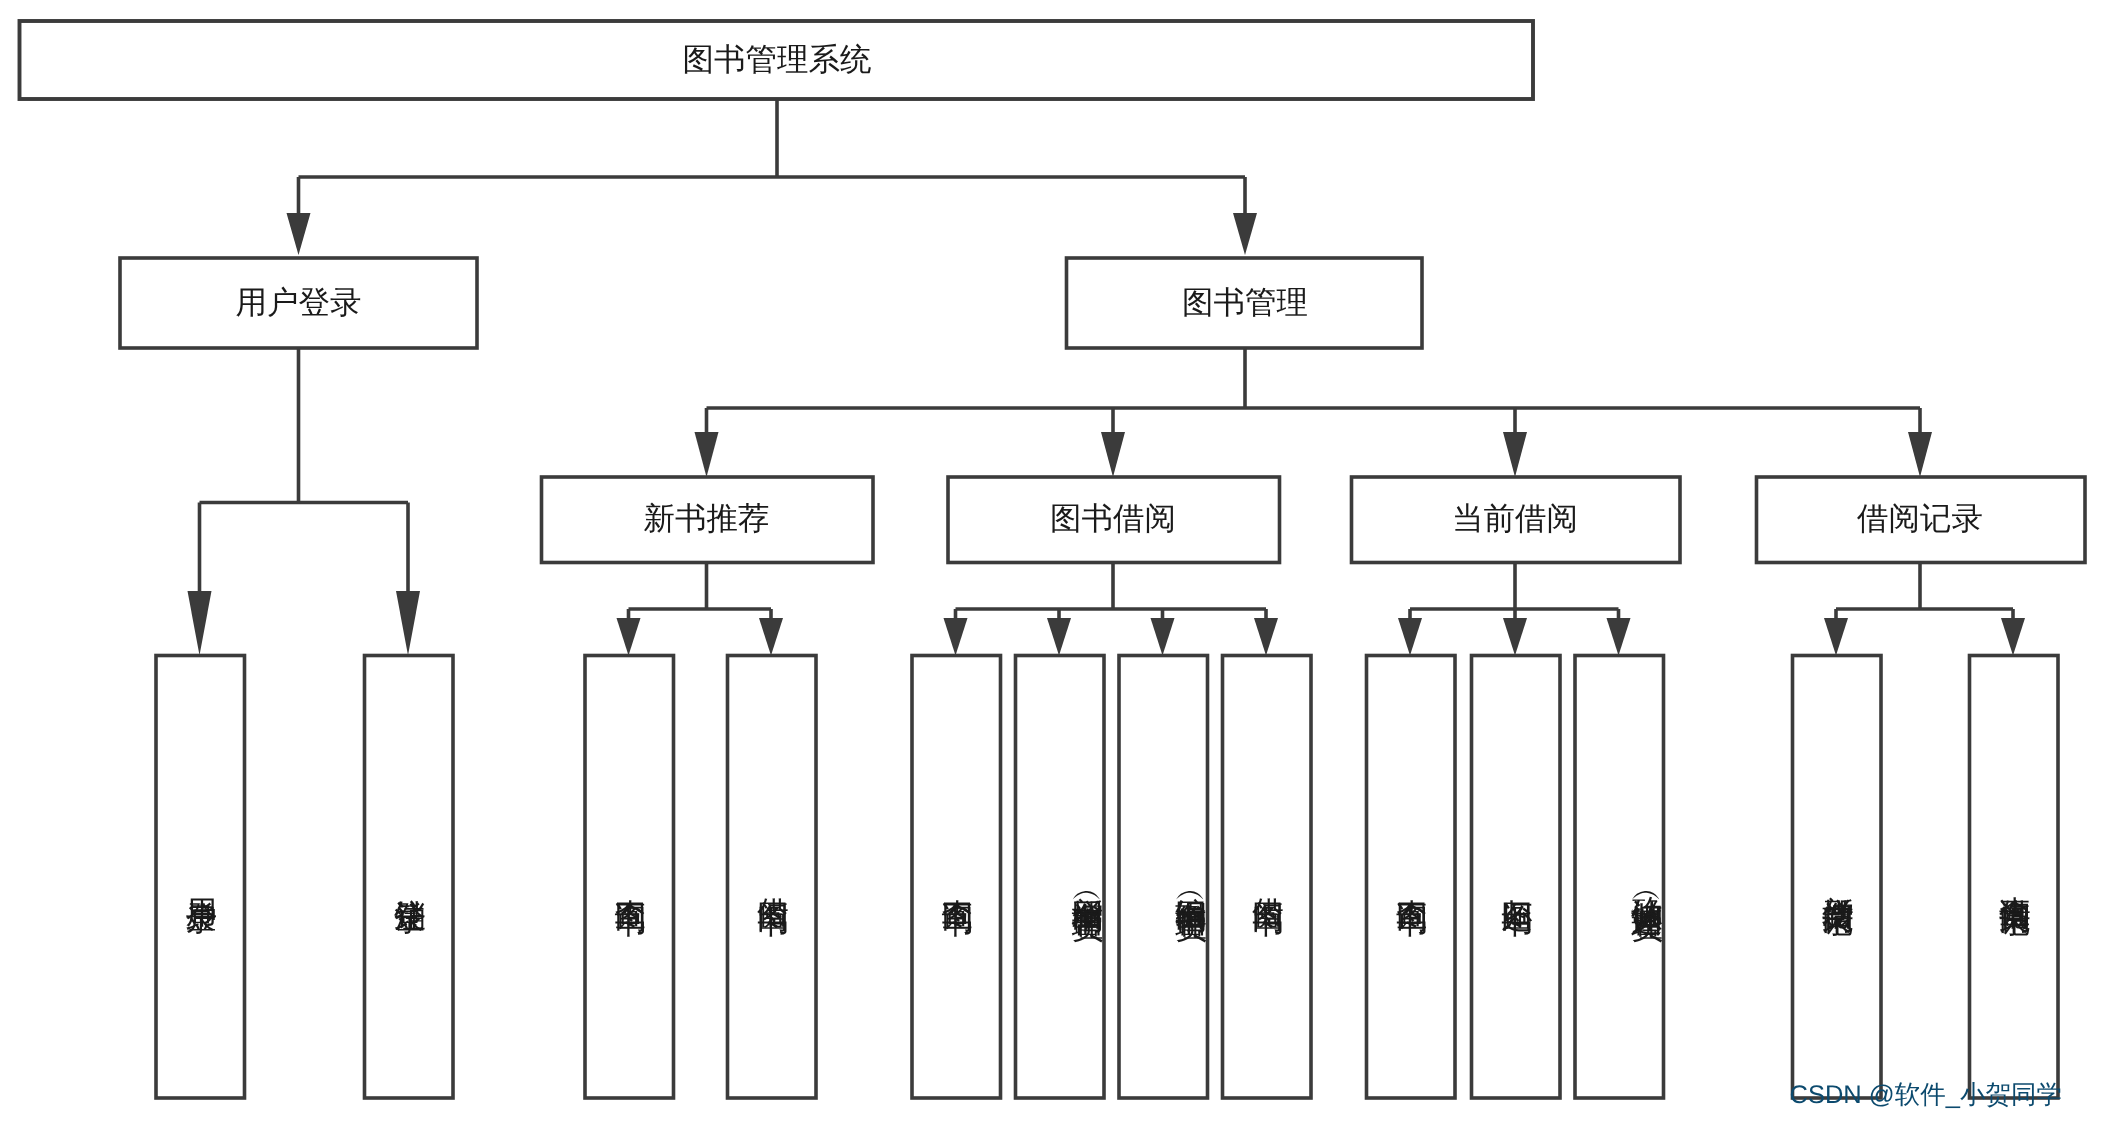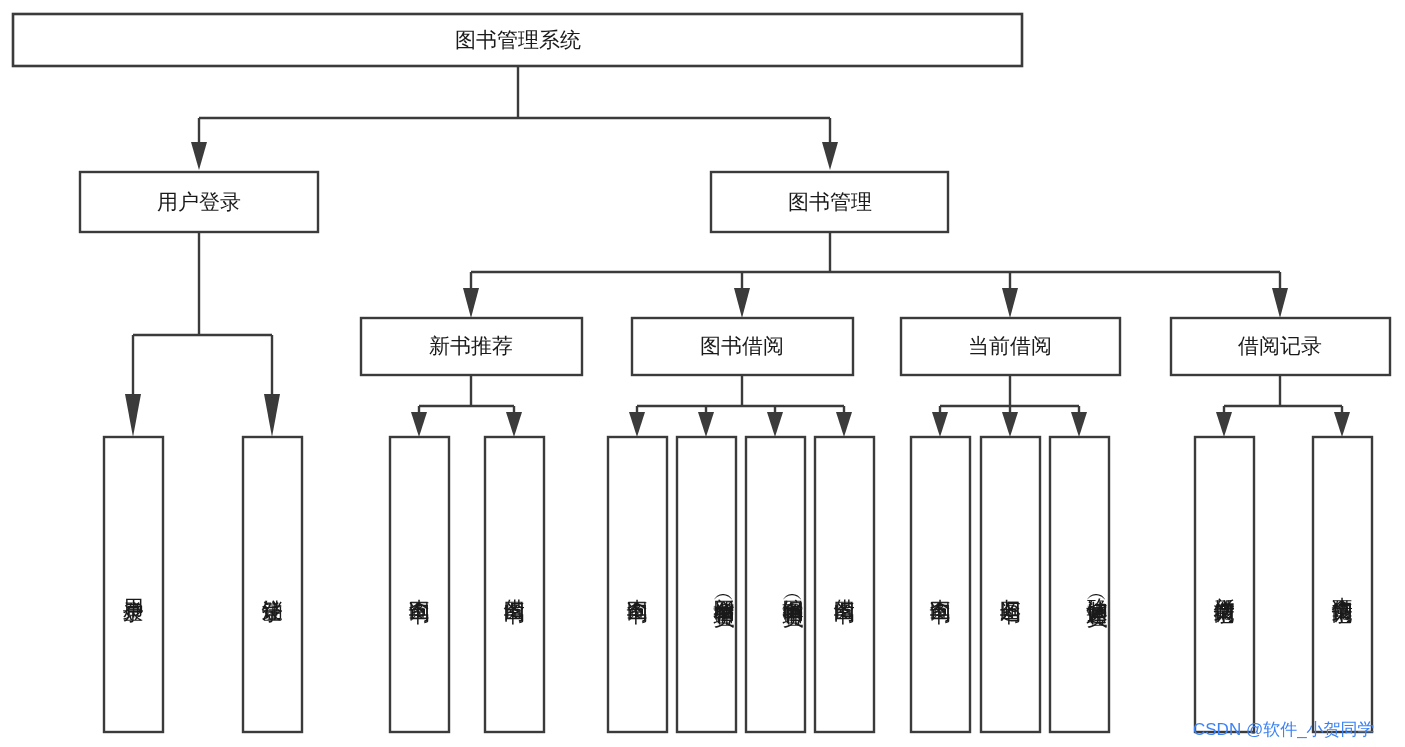--- a/index.html
+++ b/index.html
@@ -64,21 +64,21 @@
     align-items: center;
     justify-content: center;
     text-align: center;
     white-space: normal;
     user-select: none;
   }
   .watermark {
     position: absolute;
     font-family: "Liberation Sans", "DejaVu Sans", sans-serif;
     font-size: 17px;
-    color: #3b82f6;
+    color: #0c4a6e;
     white-space: nowrap;
     user-select: none;
   }
 </style>
 </head>
 <body>
 
 <div id="diagram-root">
 
   <svg class="diagram-canvas" viewBox="0 0 1405 747">

